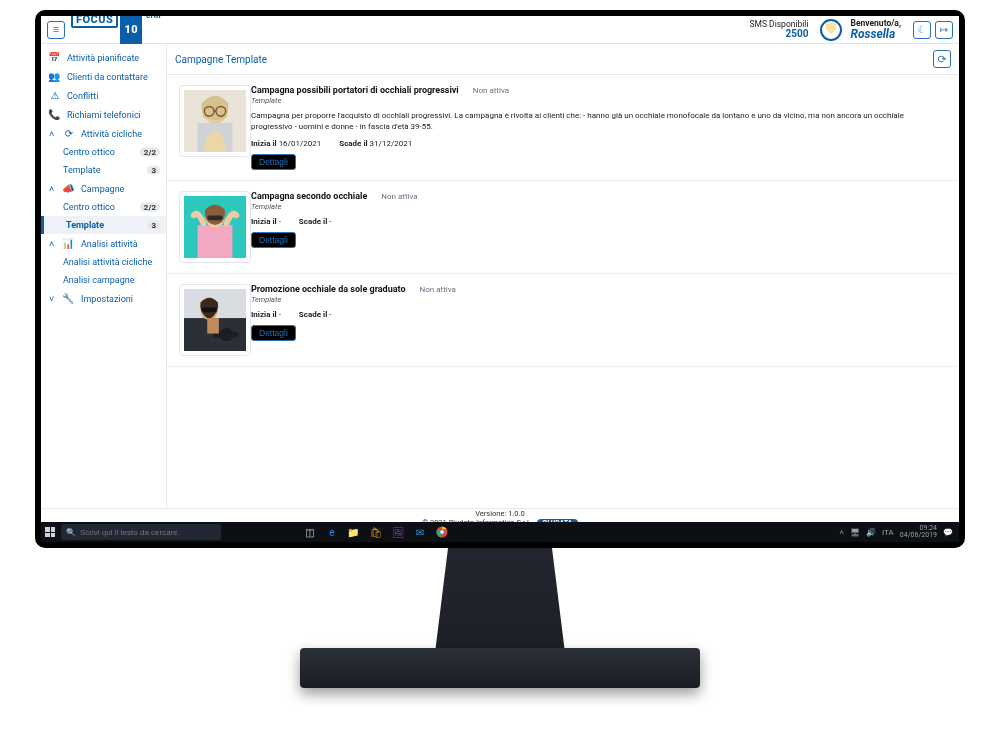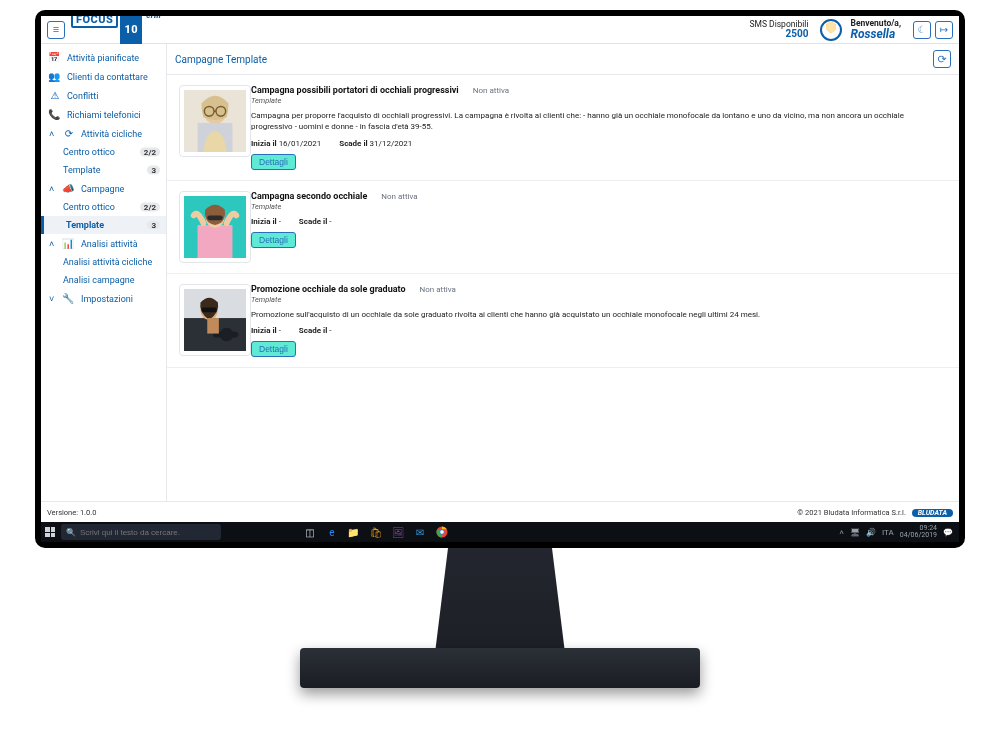--- a/index.html
+++ b/index.html
@@ -156,29 +156,30 @@
   .card-title-row { display: flex; align-items: baseline; gap: 14px; }
   .card-title { font-weight: 700; color: #111; font-size: 9px; }
   .card-status { color: #6b7280; font-size: 8px; }
   .card-sub { font-style: italic; color: #555; font-size: 7.5px; margin-top: 1px; }
   .card-desc { color: #222; font-size: 8px; margin-top: 6px; line-height: 1.35; }
   .card-dates { display: flex; gap: 18px; margin-top: 6px; font-size: 8px; color: #222; }
   .card-dates b { font-weight: 700; }
   .detail-btn {
     margin-top: 6px;
     display: inline-block;
-    border: 1px solid #2a6fb8; color: #2a6fb8; background: #5eead4;
+    border: 1px solid #2a6fb8; color: #2a6fb8; background: #000000;
     border-radius: 3px; padding: 2px 7px; font-size: 8.5px; cursor: pointer;
   }
 
   
   .app-footer {
-    height: 21px; display: flex; align-items: center; justify-content: space-between;
+    height: 14px; display: flex; align-items: center; justify-content: space-between;
     padding: 0 6px; font-size: 7.5px; color: #333; background: #fff;
     border-top: 1px solid #e6e8ec;
+    flex-direction: column;
   }
   .bludata-pill {
     background: #0b5ea8; color: #fff; border-radius: 7px; padding: 0 6px;
     font-size: 7px; font-weight: 700; font-style: italic; margin-left: 4px;
   }
 
   
   .taskbar {
     height: 20px; background: #0c0f14; color: #cfd3da;
     display: flex; align-items: center; font-size: 8px;
@@ -369,21 +370,20 @@
                 <circle cx="44" cy="47" r="7" fill="#1b1e25"></circle>
                 <rect x="24" y="30" width="12" height="16" fill="#c08a5a"></rect>
               </svg>
             </div>
             <div class="card-body">
               <div class="card-title-row">
                 <span class="card-title">Promozione occhiale da sole graduato</span>
                 <span class="card-status">Non attiva</span>
               </div>
               <div class="card-sub">Template</div>
-              <div class="card-desc">Promozione sull'acquisto di un occhiale da sole graduato rivolta ai clienti che hanno già acquistato un occhiale monofocale negli ultimi 24 mesi.</div>
               <div class="card-dates">
                 <span><b>Inizia il</b> <span>-</span></span>
                 <span><b>Scade il</b> <span>-</span></span>
               </div>
               <button class="detail-btn">Dettagli</button>
             </div>
           </div>
 
         </div>
       </div>

